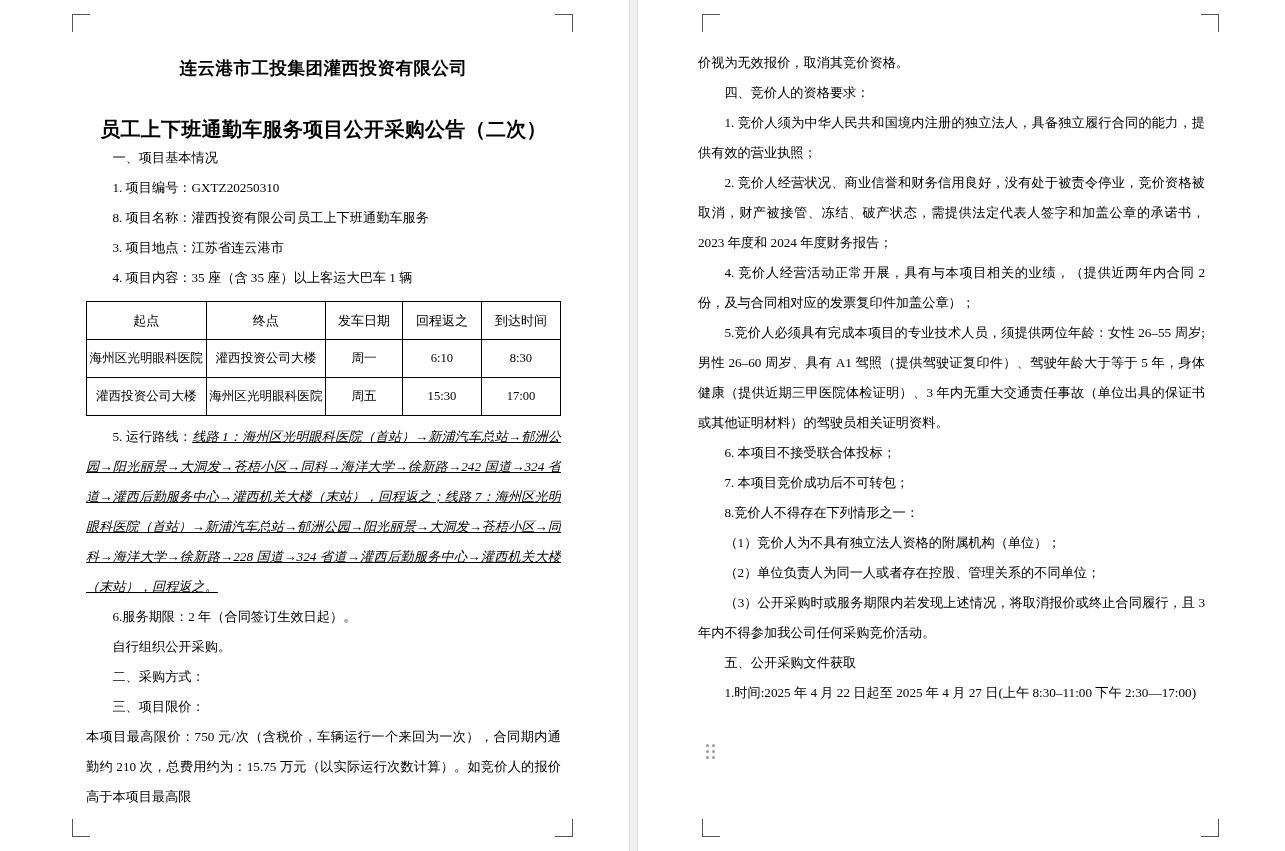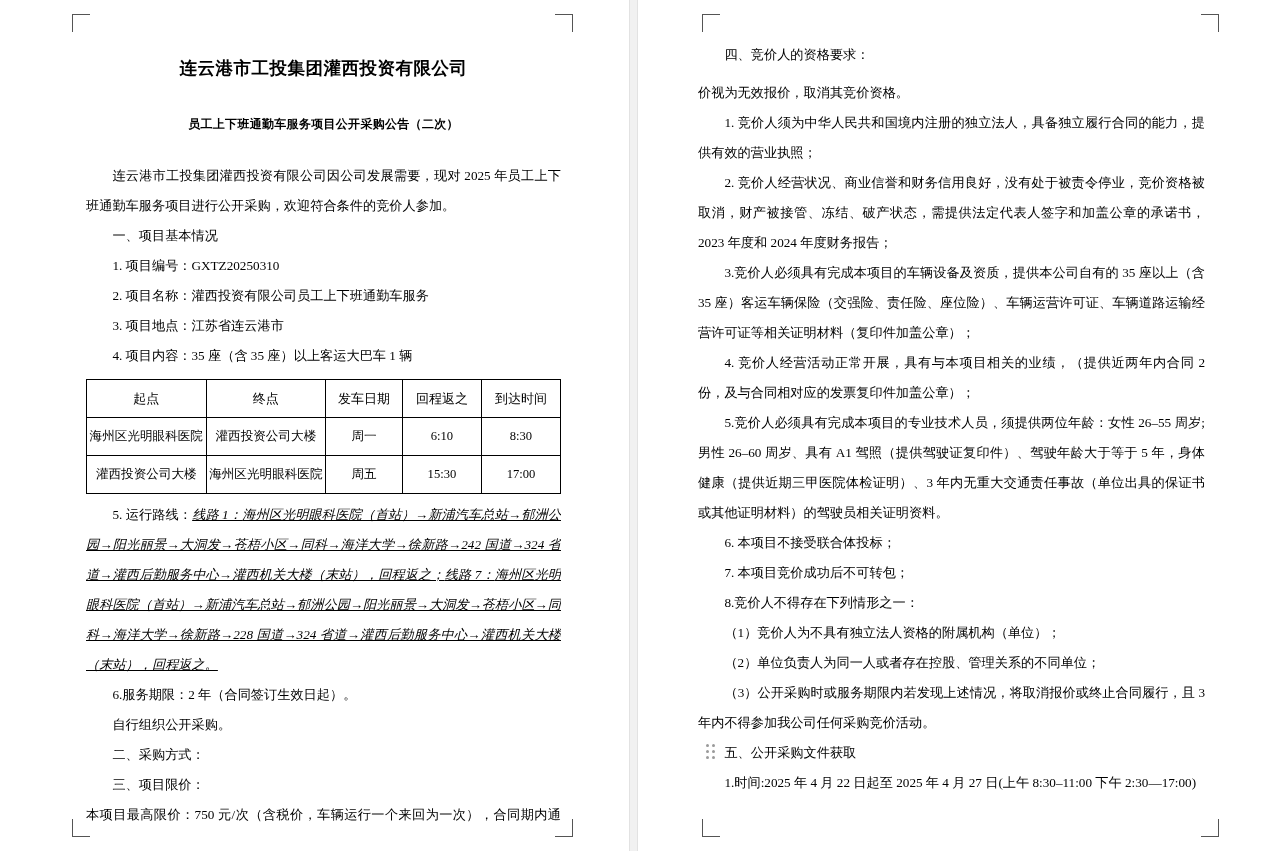--- a/index.html
+++ b/index.html
@@ -59,21 +59,21 @@
     font-family: "Liberation Sans", "DejaVu Sans", sans-serif;
     font-weight: bold;
     font-size: 17.5px;
     text-align: center;
     margin: 16px 0 0 0;
     letter-spacing: 0.5px;
   }
   h2.subtitle {
     font-family: "Liberation Sans", "DejaVu Sans", sans-serif;
     font-weight: bold;
-    font-size: 12px;
+    font-size: 20px;
     text-align: center;
     margin: 36px 0 0 0;
     letter-spacing: 0.3px;
   }
   p.para {
     font-size: 13.2px;
     line-height: 30px;
     margin: 0;
     text-align: justify;
     text-justify: inter-ideograph;
@@ -133,24 +133,23 @@
   <div class="page page-left">
     <div class="crop tl" style="left:72px; top:14px;"></div>
     <div class="crop tr" style="right:56px; top:14px;"></div>
     <div class="crop bl" style="left:72px; bottom:14px;"></div>
     <div class="crop br" style="right:56px; bottom:14px;"></div>
 
     <div class="content content-left">
       <h1 class="title">连云港市工投集团灌西投资有限公司</h1>
       <h2 class="subtitle">员工上下班通勤车服务项目公开采购公告（二次）</h2>
 
-      <p class="para first indent2">连云港市工投集团灌西投资有限公司因公司发展需要，现对 2025 年员工上下班通勤车服务项目进行公开采购，欢迎符合条件的竞价人参加。</p>
       <p class="para indent2">一、项目基本情况</p>
       <p class="para indent2">1. 项目编号：GXTZ20250310</p>
-      <p class="para indent2">2. 项目名称：灌西投资有限公司员工上下班通勤车服务</p>
+      <p class="para indent2">8. 项目名称：灌西投资有限公司员工上下班通勤车服务</p>
       <p class="para indent2">3. 项目地点：江苏省连云港市</p>
       <p class="para indent2">4. 项目内容：35 座（含 35 座）以上客运大巴车 1 辆</p>
 
       <table class="trip-table">
         <thead>
           <tr>
             <td class="col-a">起点</td>
             <td class="col-b">终点</td>
             <td class="col-c">发车日期</td>
             <td class="col-d">回程返之</td>
@@ -187,25 +186,24 @@
 
   <div class="page-gap"></div>
 
   <div class="page page-right">
     <div class="crop tl" style="left:64px; top:14px;"></div>
     <div class="crop tr" style="right:66px; top:14px;"></div>
     <div class="crop bl" style="left:64px; bottom:14px;"></div>
     <div class="crop br" style="right:66px; bottom:14px;"></div>
 
     <div class="content content-right">
+      <p class="para" style="margin-top:8px;">价视为无效报价，取消其竞价资格。</p>
       <p class="para indent2">四、竞价人的资格要求：</p>
-      <p class="para" style="margin-top:8px;">价视为无效报价，取消其竞价资格。</p>
       <p class="para indent2">1. 竞价人须为中华人民共和国境内注册的独立法人，具备独立履行合同的能力，提供有效的营业执照；</p>
       <p class="para indent2">2. 竞价人经营状况、商业信誉和财务信用良好，没有处于被责令停业，竞价资格被取消，财产被接管、冻结、破产状态，需提供法定代表人签字和加盖公章的承诺书，2023 年度和 2024 年度财务报告；</p>
-      <p class="para indent2">3.竞价人必须具有完成本项目的车辆设备及资质，提供本公司自有的 35 座以上（含 35 座）客运车辆保险（交强险、责任险、座位险）、车辆运营许可证、车辆道路运输经营许可证等相关证明材料（复印件加盖公章）；</p>
       <p class="para indent2">4. 竞价人经营活动正常开展，具有与本项目相关的业绩，（提供近两年内合同 2 份，及与合同相对应的发票复印件加盖公章）；</p>
       <p class="para indent2">5.竞价人必须具有完成本项目的专业技术人员，须提供两位年龄：女性 26–55 周岁;男性 26–60 周岁、具有 A1 驾照（提供驾驶证复印件）、驾驶年龄大于等于 5 年，身体健康（提供近期三甲医院体检证明）、3 年内无重大交通责任事故（单位出具的保证书或其他证明材料）的驾驶员相关证明资料。</p>
       <p class="para indent2">6. 本项目不接受联合体投标；</p>
       <p class="para indent2">7. 本项目竞价成功后不可转包；</p>
       <p class="para indent2">8.竞价人不得存在下列情形之一：</p>
       <p class="para indent2">（1）竞价人为不具有独立法人资格的附属机构（单位）；</p>
       <p class="para indent2">（2）单位负责人为同一人或者存在控股、管理关系的不同单位；</p>
       <p class="para indent2">（3）公开采购时或服务期限内若发现上述情况，将取消报价或终止合同履行，且 3 年内不得参加我公司任何采购竞价活动。</p>
       <p class="para indent2">五、公开采购文件获取</p>
       <p class="para indent2">1.时间:2025 年 4 月 22 日起至 2025 年 4 月 27 日(上午 8:30–11:00 下午 2:30—17:00)</p>

